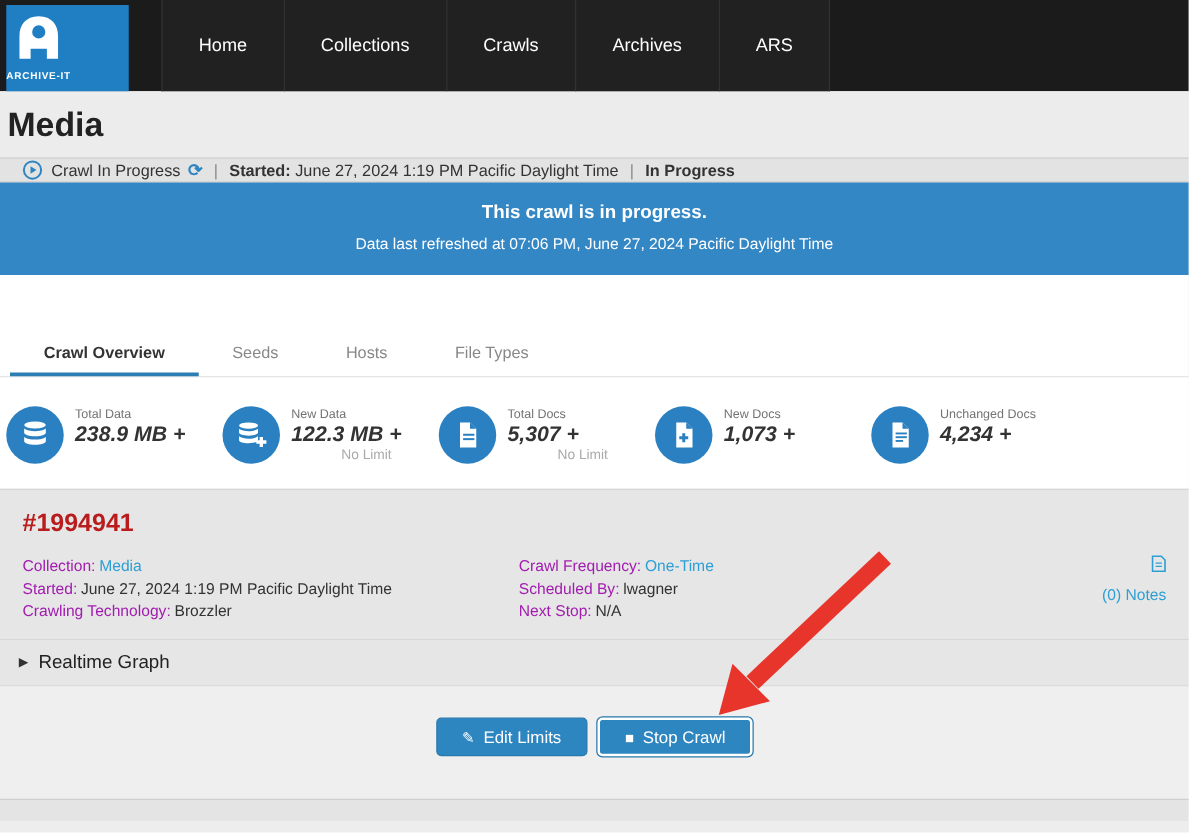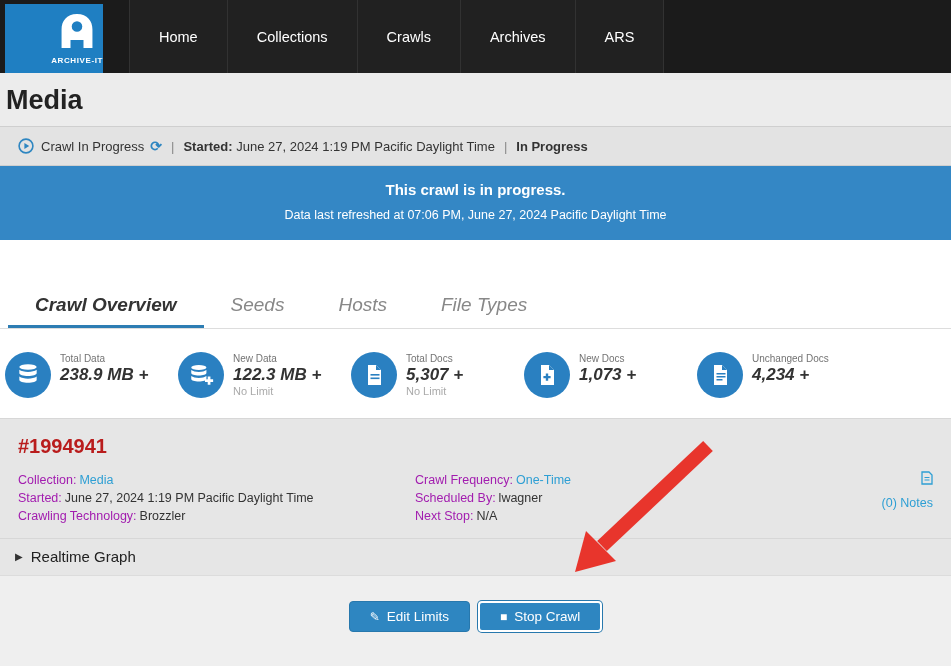--- a/index.html
+++ b/index.html
@@ -6,64 +6,64 @@
   html,body { width:951px; height:666px; }
   body {
     font-family:"Liberation Sans", sans-serif;
     background:#ededed; color:#333;
     position:relative; overflow:hidden;
   }
   
   .navbar { height:73px; background:#1b1b1b; display:flex; align-items:stretch; }
   .logo-tile {
     width:98px; margin:4px 0 0 5px; background:#1f7fc2;
-    display:flex; flex-direction:column; align-items:flex-end; justify-content:center;
+    display:flex; flex-direction:column; align-items:flex-start; justify-content:center;
     gap:3px; cursor:pointer;
   }
   .logo-brand { color:#fff; font-size:8px; font-weight:bold; letter-spacing:.6px; }
   .main-nav { display:flex; margin-left:26px; }
   .nav-item {
     color:#fff; font-size:14.5px; display:flex; align-items:center;
     padding:0 29px; background:#212121; border-left:1px solid #323232;
     cursor:pointer; white-space:nowrap;
   }
   .nav-item:last-child { border-right:1px solid #323232; }
   
   .title-bar { background:#ececec; padding:12px 0 10px 6px; }
   .title-bar h1 { font-size:27px; color:#222; font-weight:bold; }
   
   .status-bar {
-    height:40px; background:#e3e3e3;
+    height:20px; background:#e3e3e3;
     border-top:1px solid #cfcfcf; border-bottom:1px solid #cfcfcf;
     display:flex; align-items:center; padding-left:18px;
     font-size:13px; color:#333;
   }
   .status-bar .sp { color:#888; margin:0 9px; }
   .status-bar .play { display:flex; align-items:center; margin-right:7px; }
   .refresh-glyph { color:#2e86c1; font-size:14px; font-weight:bold; margin-left:6px; cursor:pointer; }
   .b { font-weight:bold; }
   
   .banner { background:#3487c5; color:#ffffff; text-align:center; padding:15px 0 18px; }
   .banner-title { font-size:15px; font-weight:bold; margin-bottom:10px; }
   .banner-sub { font-size:12.5px; }
   
   .content { background:#fff; padding-top:44px; }
   .tabs { display:flex; padding-left:8px; border-bottom:1px solid #ddd; }
-  .tab { padding:10px 27px 12px; font-size:19px; color:#888; cursor:pointer;font-style:italic; }
+  .tab { padding:10px 27px 12px; font-size:13px; color:#888; cursor:pointer; }
   .tab.active { color:#333; font-weight:bold; border-bottom:3px solid #2d7db3; padding-bottom:9px; }
   
   .stats { display:flex; padding:23px 0 20px 5px; background:#fff; }
   .stat { width:173px; display:flex; align-items:flex-start; gap:9px; }
   .stat-icon {
     width:46px; height:46px; border-radius:50%; background:#2a80c1; flex:none;
     display:flex; align-items:center; justify-content:center;
   }
   .stat-label { color:#737373; font-size:10px; margin-top:1px; }
   .stat-value { color:#333; font-size:17px; font-weight:bold; line-height:1.25;font-style:italic; }
-  .stat-note { color:#aaa; font-size:11px; }
+  .stat-note { color:#aaa; font-size:11px;margin-left:40px; }
   
   .details { background:#e6e6e6; border-top:1px solid #d7d7d7; padding:16px 18px 13px; }
   .details h2 { font-size:20px; color:#b91c1c; margin-bottom:13px; }
   .dcols { display:flex; }
   .dcol { font-size:12.5px; line-height:1.45; }
   .dcol.c1 { width:397px; }
   .dcol.c2 { flex:1; }
   .dcol.c3 { width:158px; display:flex; align-items:flex-end; gap:4px;flex-direction:column; }
   .dlabel { color:#a21caf; margin-right:3px; }
   .dval { color:#333; }

